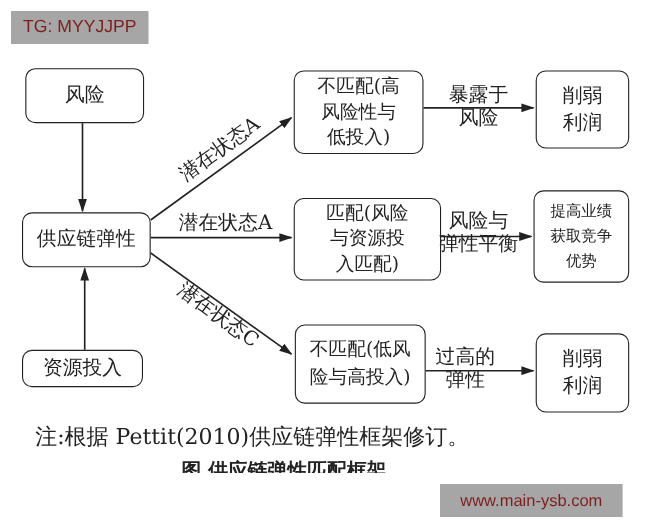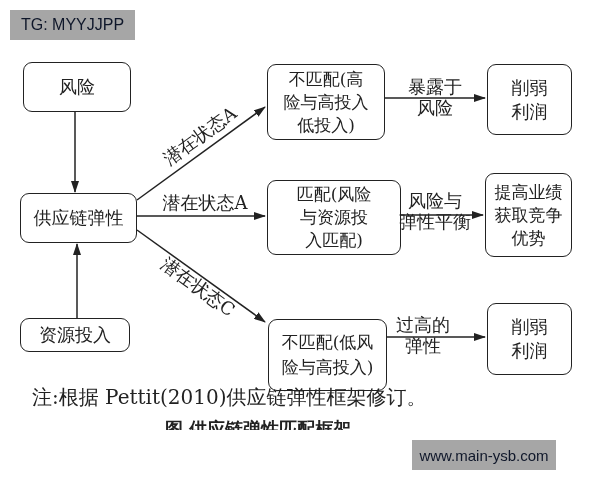--- a/index.html
+++ b/index.html
@@ -1,26 +1,26 @@
 <!DOCTYPE html>
 <html><head>
   <meta charset="utf-8">
   <style>
     html, body { margin: 0; padding: 0; }
     body {
       width: 600px; height: 480px; background: #ffffff; position: relative; overflow: hidden;
       font-family: "DejaVu Serif", "Liberation Serif", serif; color: #222;
     }
     .wm {
-      position: absolute; background: #a6a6a6; color: #0f172a;
+      position: absolute; background: #a6a6a6; color: #7f1d1d;
       font-family: "Liberation Sans", "DejaVu Sans", sans-serif; font-size: 16px;
       display: flex; align-items: center; justify-content: center;
     }
     .wm-tl { left: 10px; top: 10px; width: 125px; height: 30px; }
-    .wm-br { left: 412px; top: 440px; width: 144px; height: 30px; font-size: 15px; }
+    .wm-br { left: 400px; top: 440px; width: 166px; height: 30px; font-size: 15px; }
     .box {
       position: absolute; border: 1.6px solid #222; border-radius: 9px; background: #fff;
       display: flex; align-items: center; justify-content: center; text-align: center;
       font-size: 18px; line-height: 24px; box-sizing: border-box; white-space: pre-line;
     }
     .lbl {
       position: absolute; font-size: 18px; line-height: 22px; text-align: center; white-space: pre-line;
     }
     svg.lines { position: absolute; left: 0; top: 0; }
     .note {
@@ -58,31 +58,31 @@
   <line x1="385" y1="215" x2="483" y2="215" stroke="#222" stroke-width="1.5" marker-end="url(#arr)"></line>
 
   <line x1="387" y1="337" x2="485" y2="337" stroke="#222" stroke-width="1.5" marker-end="url(#arr)"></line>
 </svg>
 
 <div class="box" style="left:23px; top:62px; width:108px; height:50px;">风险</div>
 <div class="box" style="left:20px; top:193px; width:117px; height:50px;">供应链弹性</div>
 <div class="box" style="left:20px; top:318px; width:110px; height:34px;">资源投入</div>
 
 <div class="box" style="left:267px; top:64px; width:118px; height:76px; font-size:17px; line-height:23px;">不匹配(高
-险与高投入
+风险性与
 低投入)</div>
 <div class="box" style="left:267px; top:180px; width:134px; height:75px; font-size:17px; line-height:23px;">匹配(风险
 与资源投
 入匹配)</div>
-<div class="box" style="left:268px; top:319px; width:119px; height:72px; font-size:17px; line-height:25px;">不匹配(低风
+<div class="box" style="left:268px; top:295px; width:119px; height:72px; font-size:17px; line-height:25px;">不匹配(低风
 险与高投入)</div>
 
 <div class="box" style="left:487px; top:64px; width:85px; height:71px;">削弱
 利润</div>
-<div class="box" style="left:485px; top:173px; width:87px; height:84px; font-size:17px; line-height:23px;">提高业绩
+<div class="box" style="left:485px; top:173px; width:87px; height:84px; font-size:14px; line-height:23px;">提高业绩
 获取竞争
 优势</div>
 <div class="box" style="left:487px; top:303px; width:85px; height:72px;">削弱
 利润</div>
 
 <div class="lbl" style="left:140px; top:125px; width:120px; transform:rotate(-36deg); transform-origin:center;">潜在状态A</div>
 <div class="lbl" style="left:150px; top:192px; width:110px;">潜在状态A</div>
 <div class="lbl" style="left:138px; top:276px; width:120px; transform:rotate(36deg); transform-origin:center;">潜在状态C</div>
 
 <div class="lbl" style="left:387px; top:76px; width:96px; line-height:21px;">暴露于

